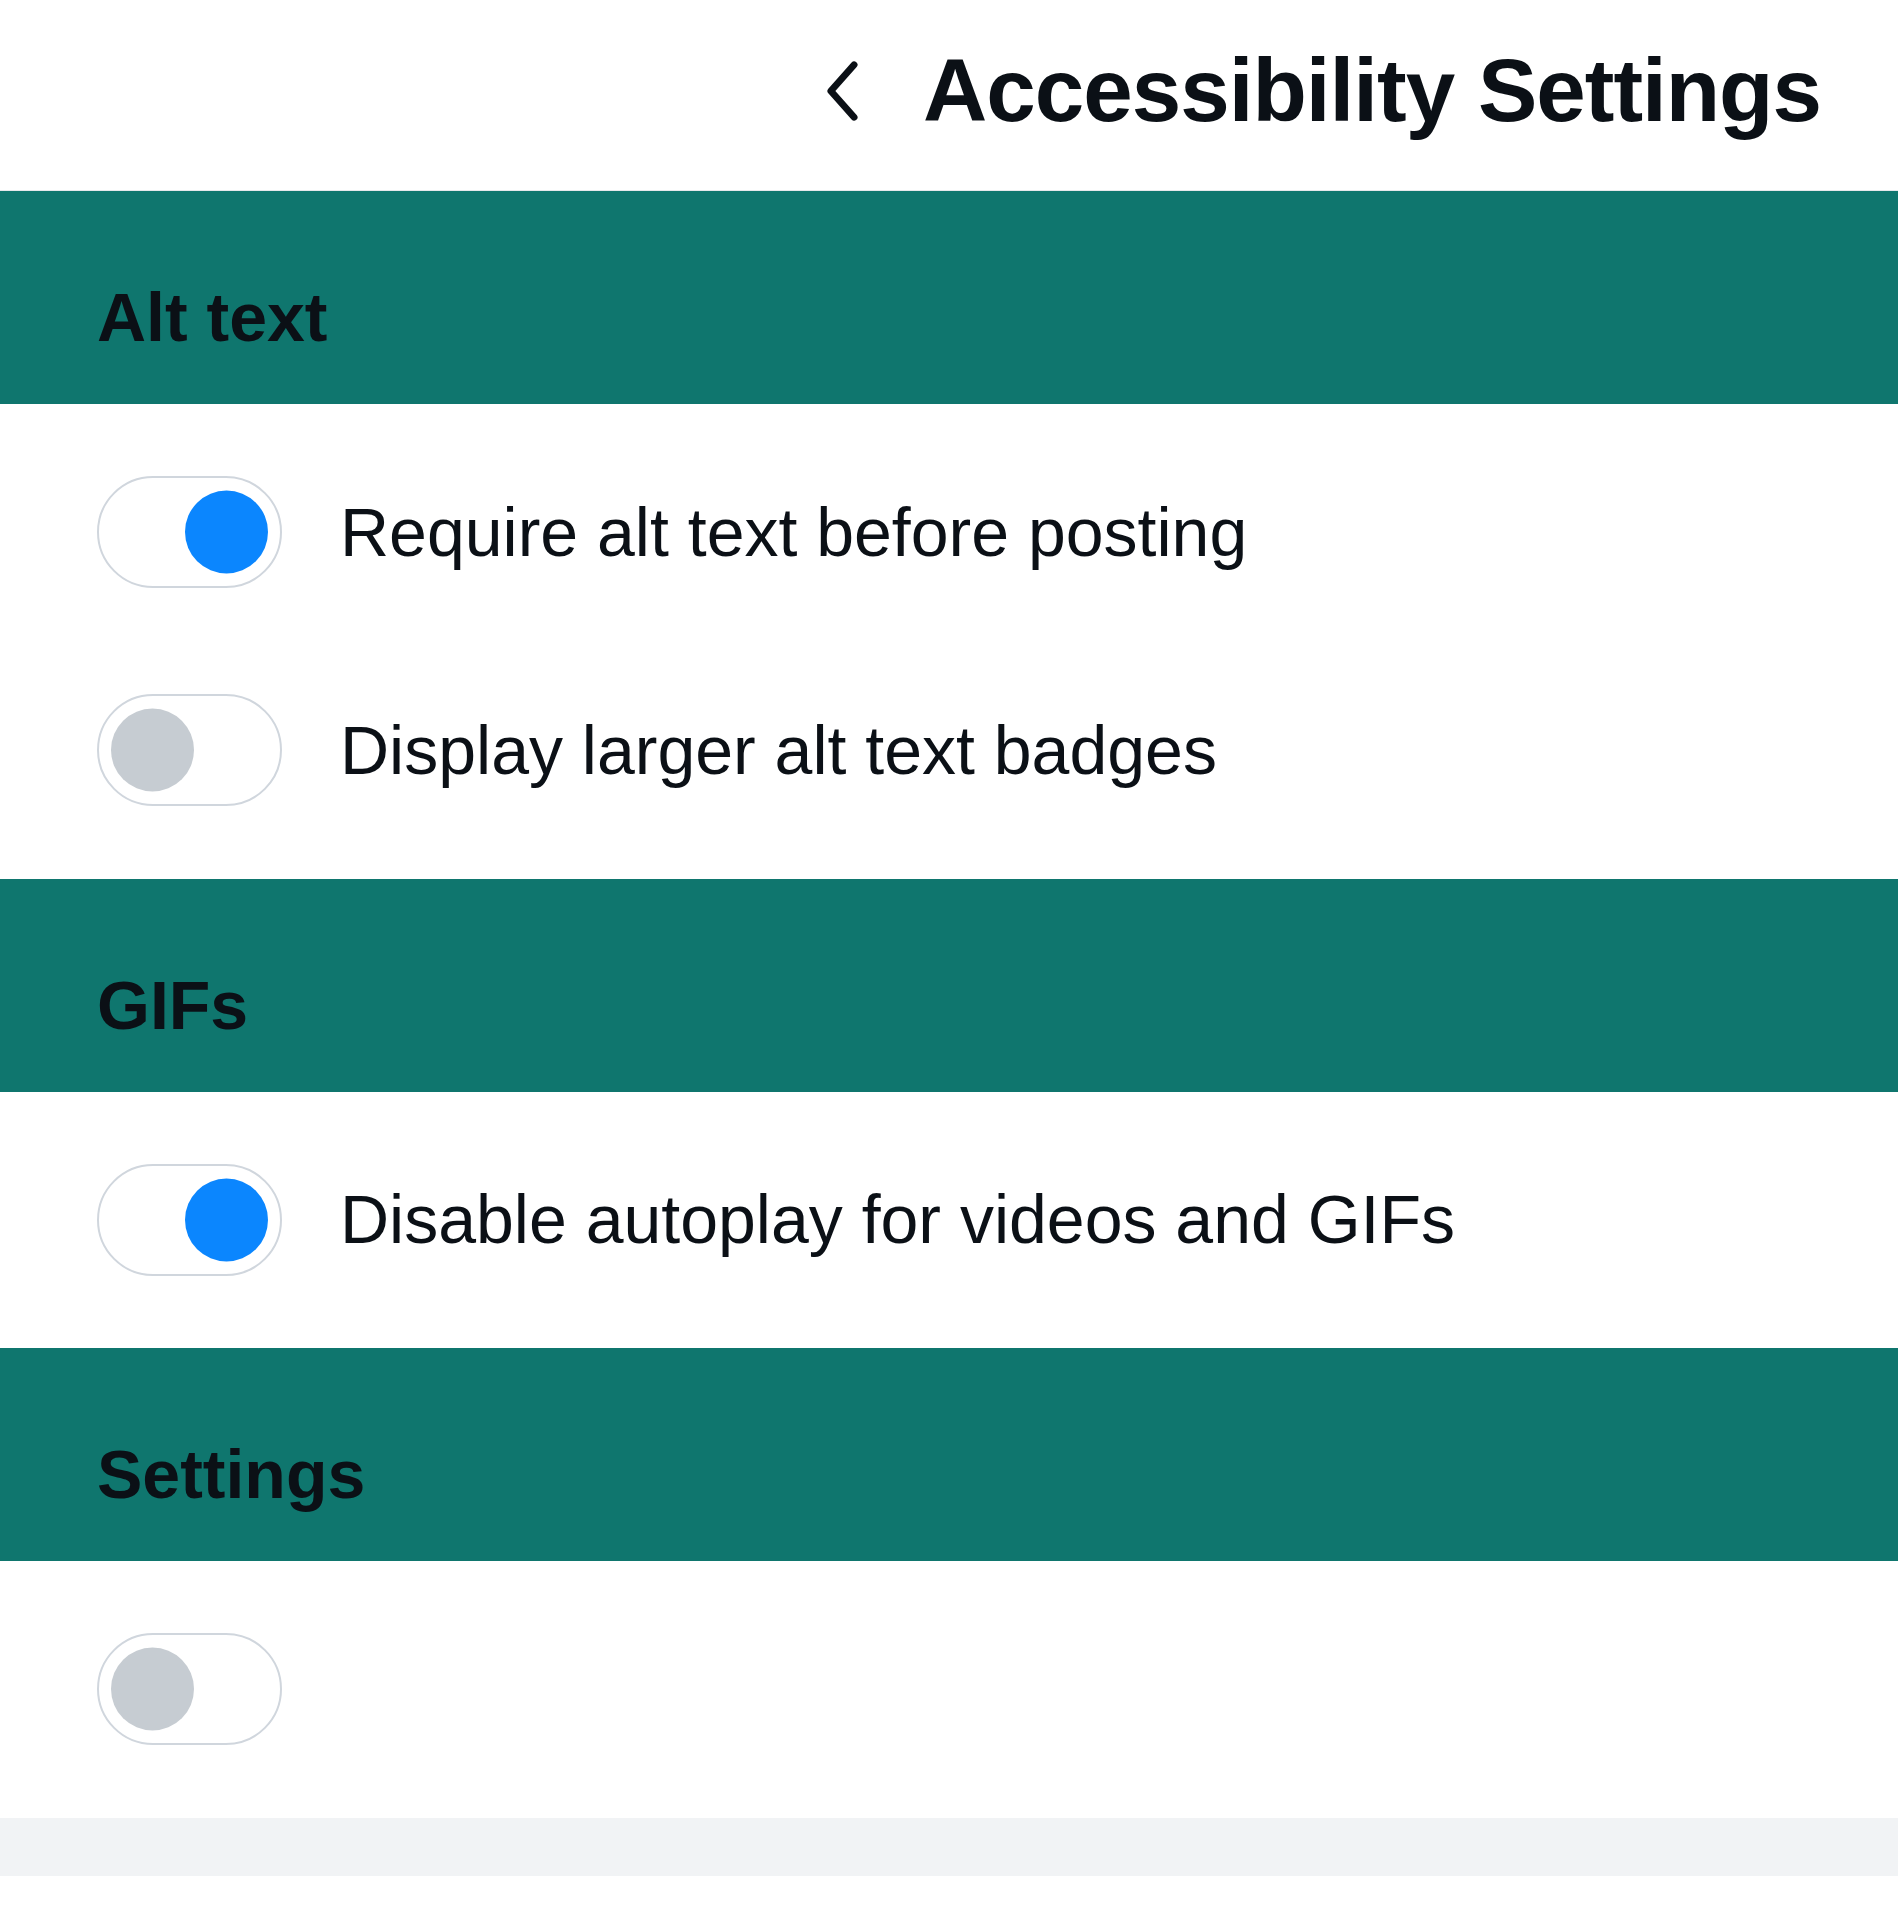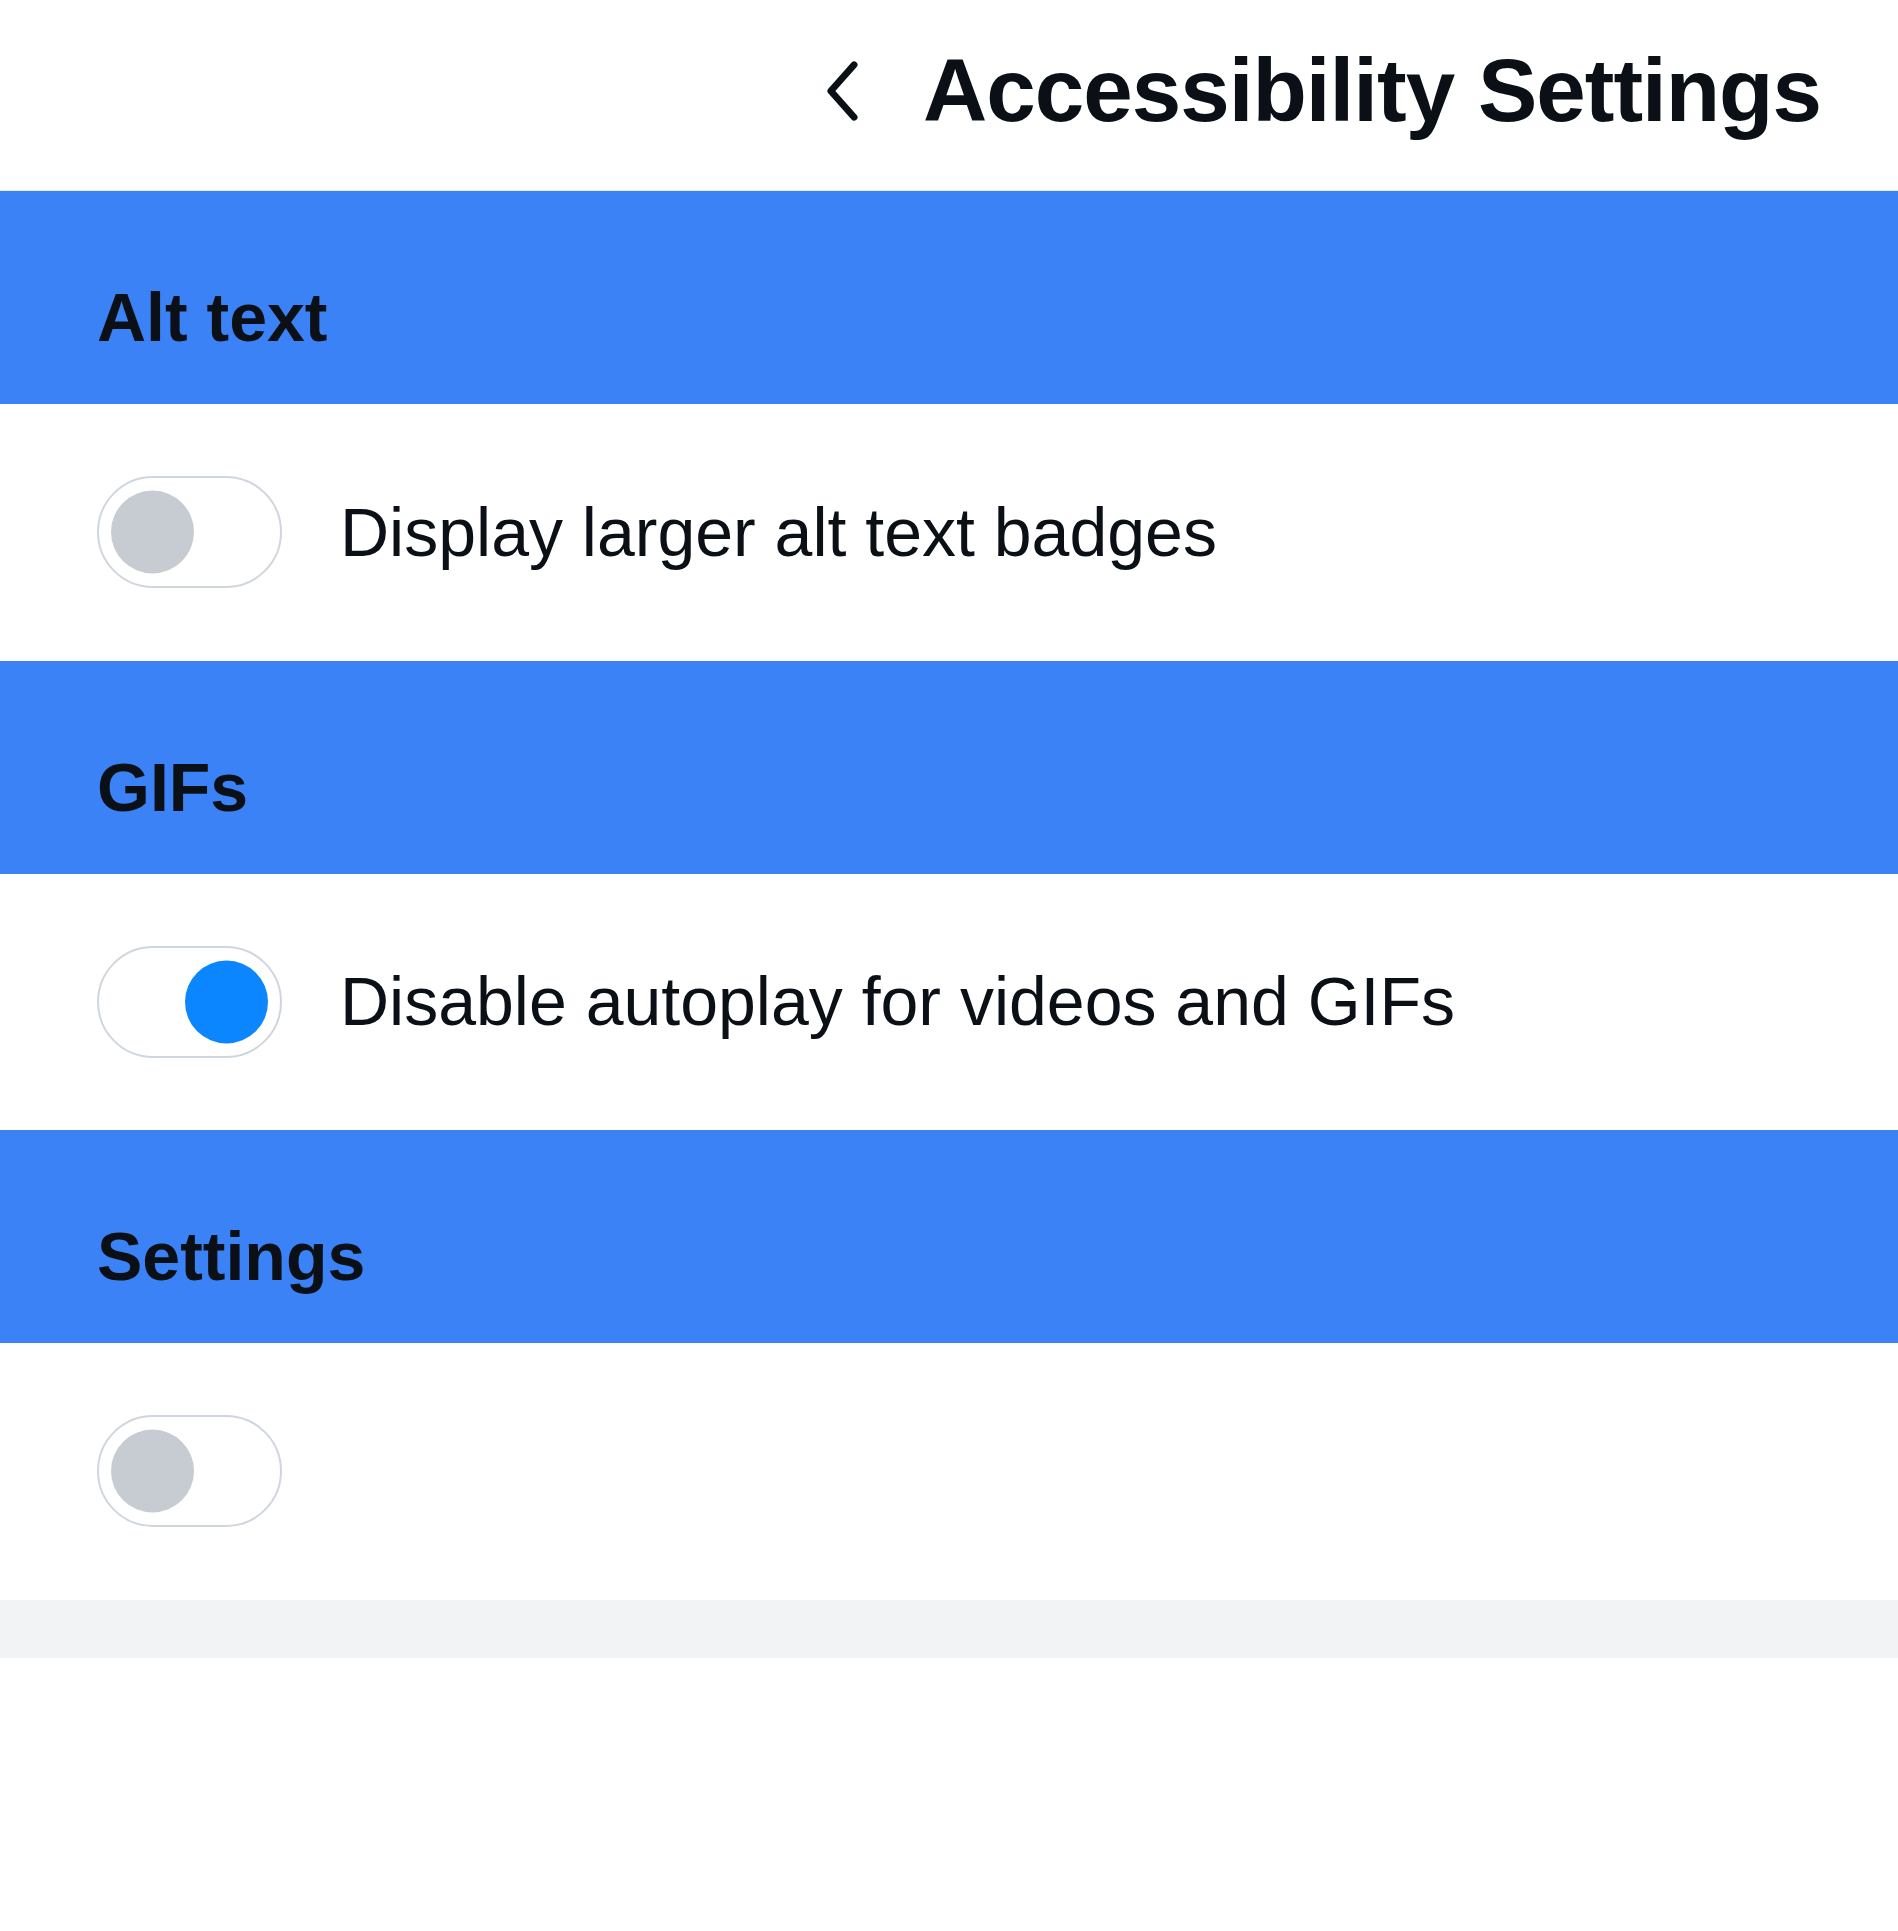--- a/index.html
+++ b/index.html
@@ -40,21 +40,21 @@
     stroke-linecap: round;
     stroke-linejoin: round;
   }
   .title {
     font-size: 89px;
     font-weight: 800;
     letter-spacing: -1px;
     color: #0b1016;
   }
   .section-header {
-    background: #3b82f6;
+    background: #0f766e;
     padding: 87px 97px 48px 97px;
   }
   .section-title {
     font-size: 68px;
     font-weight: 800;
     color: #0b1016;
   }
   .section-body {
     background: #ffffff;
     padding: 19.3px 0;
@@ -112,20 +112,26 @@
     </svg>
   </div>
   <h1 class="title">Accessibility Settings</h1>
 </div>
 
 <div class="section-header">
   <div class="section-title">Alt text</div>
 </div>
 <div class="section-body">
   <div class="row">
+    <div class="toggle toggle-on">
+      <div class="knob"></div>
+    </div>
+    <div class="row-label">Require alt text before posting</div>
+  </div>
+  <div class="row">
     <div class="toggle toggle-off">
       <div class="knob"></div>
     </div>
     <div class="row-label">Display larger alt text badges</div>
   </div>
 </div>
 
 <div class="section-header">
   <div class="section-title">GIFs</div>
 </div>

